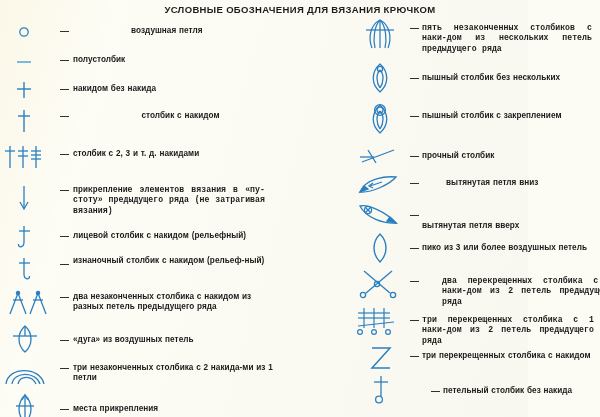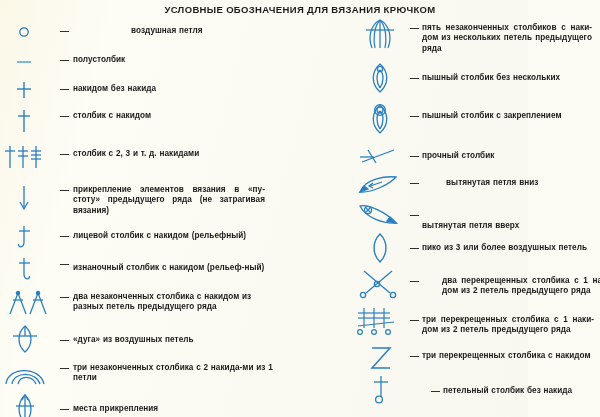--- a/index.html
+++ b/index.html
@@ -57,21 +57,21 @@
   }
   .desc {
     position: absolute;
     font-size: 8.2px;
     font-weight: bold;
     color: #1a1a1a;
     line-height: 10.4px;
     letter-spacing: 0.05px;
     word-spacing: 0.4px;
   }
-  .desc.just { text-align: justify; }
+  .desc.just { text-align: justify; font-family: Liberation Mono, monospace; }
   svg { display: block; overflow: visible; }
 </style>
 </head>
 <body>
 
 <div id="sheet">
 
   <div id="title">УСЛОВНЫЕ ОБОЗНАЧЕНИЯ ДЛЯ ВЯЗАНИЯ КРЮЧКОМ</div>
 
   <div class="col" id="col-left">
@@ -108,21 +108,21 @@
     </div>
 
     <div class="row" style="left:0;top:90px;">
       <span class="sym" style="left:14px;top:0px;">
         <svg width="20" height="26" viewBox="0 0 20 26">
           <line x1="10" y1="2" x2="10" y2="24" stroke="#2a7fc1" stroke-width="1.4"></line>
           <line x1="4" y1="8" x2="16" y2="8" stroke="#2a7fc1" stroke-width="1.4"></line>
         </svg>
       </span>
       <span class="dash" style="left:60px;top:4px;">—</span>
-      <span class="desc" style="left:73px;top:3px;width:215px;">столбик с накидом</span>
+      <span class="desc" style="left:73px;top:3px;width:215px;text-align:center;">столбик с накидом</span>
     </div>
 
     <div class="row" style="left:0;top:126px;">
       <span class="sym" style="left:3px;top:0px;">
         <svg width="44" height="28" viewBox="0 0 44 28">
           <g stroke="#2a7fc1" stroke-width="1.3" fill="none">
             <line x1="7" y1="2" x2="7" y2="24"></line>
             <line x1="2" y1="7" x2="12" y2="7"></line>
             <line x1="20" y1="2" x2="20" y2="24"></line>
             <line x1="15" y1="7" x2="25" y2="7"></line>
@@ -169,21 +169,21 @@
       <span class="sym" style="left:14px;top:0px;">
         <svg width="22" height="28" viewBox="0 0 22 28">
           <g stroke="#2a7fc1" stroke-width="1.3" fill="none">
             <line x1="10" y1="2" x2="10" y2="18"></line>
             <line x1="5" y1="7" x2="16" y2="7"></line>
             <path d="M10,18 C10,24 16,24 15.5,20"></path>
           </g>
         </svg>
       </span>
       <span class="dash" style="left:60px;top:4px;">—</span>
-      <span class="desc" style="left:73px;top:7px;width:200px;">изнаночный столбик с накидом (рельеф-ный)</span>
+      <span class="desc" style="left:73px;top:0;width:200px;">изнаночный столбик с накидом (рельеф-ный)</span>
     </div>
 
     <div class="row" style="left:0;top:272px;">
       <span class="sym" style="left:6px;top:0px;">
         <svg width="46" height="26" viewBox="0 0 46 26">
           <g stroke="#2a7fc1" stroke-width="1.3" fill="none">
             <path d="M4,24 L12,3 L20,24"></path>
             <line x1="7" y1="10" x2="17" y2="10"></line>
             <path d="M24,24 L32,3 L40,24"></path>
             <line x1="27" y1="10" x2="37" y2="10"></line>

